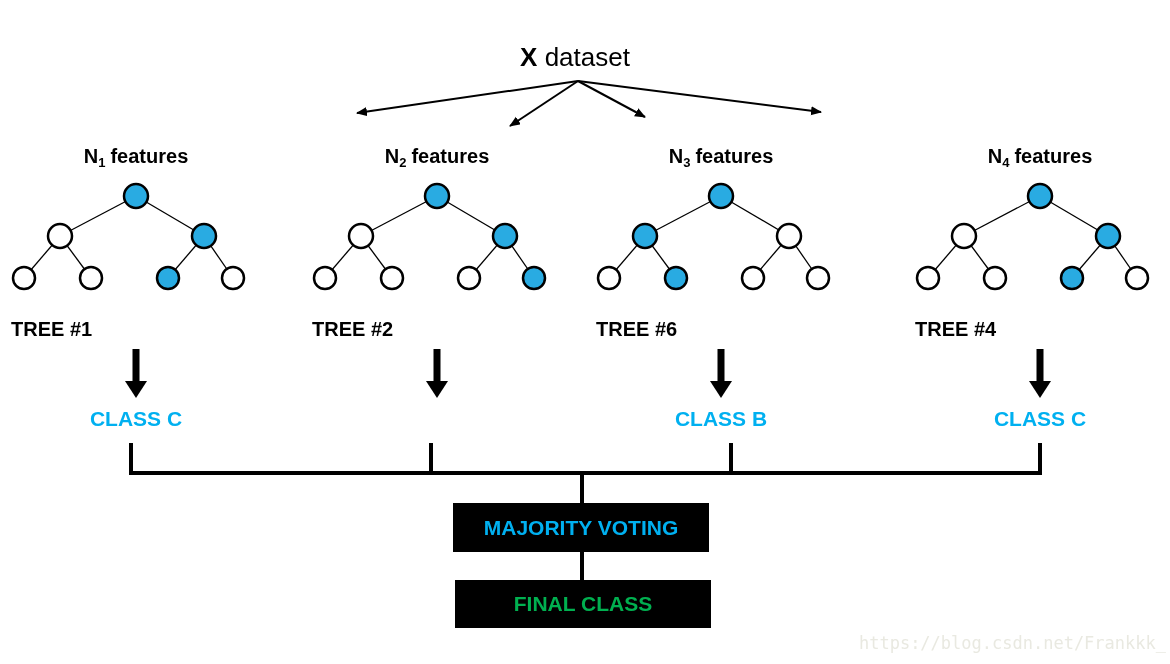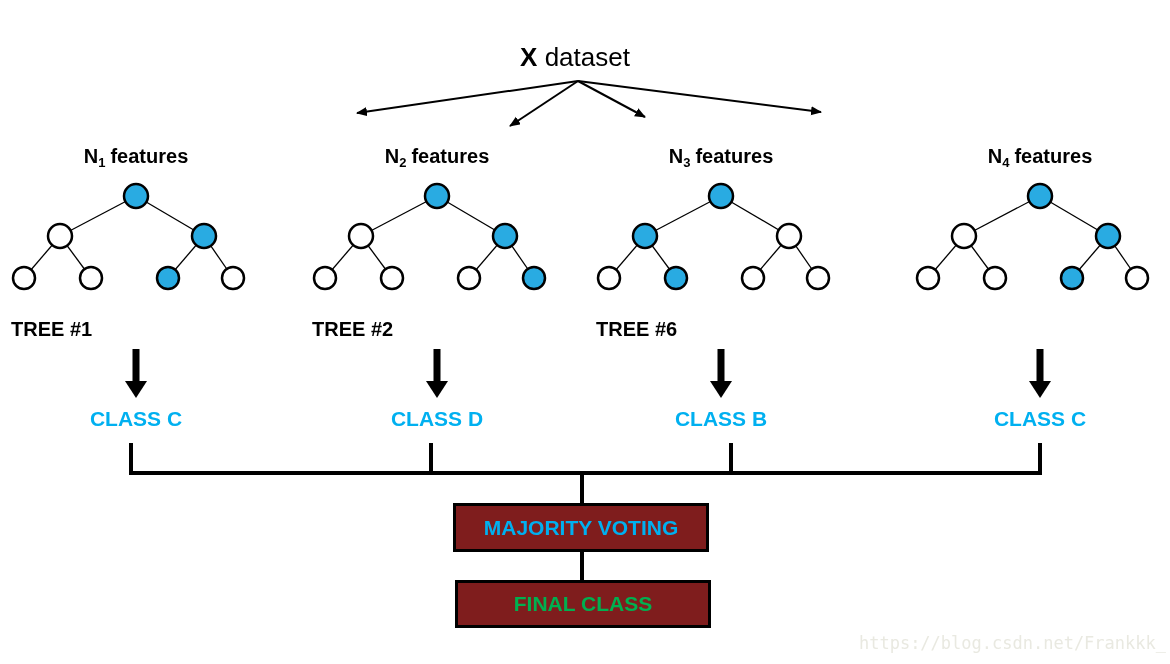--- a/index.html
+++ b/index.html
@@ -26,21 +26,21 @@
     position:absolute; top:178px; left:0; width:100%; 
     font-size:20px; font-weight:700; white-space:nowrap;
   }
   .down-arrow { position:absolute; left:113px; top:209px; }
   .class-label {
     position:absolute; top:267px; left:0; width:100%; text-align:center;
     font-size:21px; font-weight:700; white-space:nowrap;
   }
   .conn { position:absolute; background:#000; }
   .vote-box {
-    position:absolute; box-sizing:border-box; border:3px solid #000; background:#7f1d1d;
+    position:absolute; box-sizing:border-box; border:3px solid #000; background:#000000;
     display:flex; align-items:center; justify-content:center;
     font-size:21px; font-weight:700; white-space:nowrap;
   }
   .watermark {
     position:absolute; top:633px; right:4px;
     font-family:"DejaVu Sans Mono", monospace; font-size:17px; white-space:nowrap;
   }
 </style>
 </head>
 <body>
@@ -101,21 +101,20 @@
       <circle cx="13" cy="96" r="11" stroke="#000" stroke-width="2.5" fill="#FFFFFF"></circle>
       <circle cx="80" cy="96" r="11" stroke="#000" stroke-width="2.5" fill="#FFFFFF"></circle>
       <circle cx="157" cy="96" r="11" stroke="#000" stroke-width="2.5" fill="#FFFFFF"></circle>
       <circle cx="222" cy="96" r="11" stroke="#000" stroke-width="2.5" fill="#29ABE2"></circle>
     </svg>
     <div class="tree-label">TREE #2</div>
     <svg class="down-arrow" width="24" height="50" viewBox="0 0 24 50">
       <rect x="8.5" y="0" width="7" height="34" fill="#000"></rect>
       <polygon points="1,32 23,32 12,49" fill="#000"></polygon>
     </svg>
-    <div class="class-label" style="color: rgb(0, 176, 240);">CLASS D</div>
   </div>
 
   <div class="tree-block" style="left:596px">
     <div class="features-label"><span>N</span><span class="sub">3</span><span class="rest">features</span></div>
     <svg class="tree-svg" width="250" height="110" viewBox="0 0 250 110">
       <line x1="125" y1="14" x2="49" y2="54" stroke="#000" stroke-width="1.3"></line>
       <line x1="125" y1="14" x2="193" y2="54" stroke="#000" stroke-width="1.3"></line>
       <line x1="49" y1="54" x2="13" y2="96" stroke="#000" stroke-width="1.3"></line>
       <line x1="49" y1="54" x2="80" y2="96" stroke="#000" stroke-width="1.3"></line>
       <line x1="193" y1="54" x2="157" y2="96" stroke="#000" stroke-width="1.3"></line>
@@ -146,20 +145,21 @@
       <line x1="193" y1="54" x2="157" y2="96" stroke="#000" stroke-width="1.3"></line>
       <line x1="193" y1="54" x2="222" y2="96" stroke="#000" stroke-width="1.3"></line>
       <circle cx="125" cy="14" r="12" stroke="#000" stroke-width="2.5" fill="#29ABE2"></circle>
       <circle cx="49" cy="54" r="12" stroke="#000" stroke-width="2.5" fill="#FFFFFF"></circle>
       <circle cx="193" cy="54" r="12" stroke="#000" stroke-width="2.5" fill="#29ABE2"></circle>
       <circle cx="13" cy="96" r="11" stroke="#000" stroke-width="2.5" fill="#FFFFFF"></circle>
       <circle cx="80" cy="96" r="11" stroke="#000" stroke-width="2.5" fill="#FFFFFF"></circle>
       <circle cx="157" cy="96" r="11" stroke="#000" stroke-width="2.5" fill="#29ABE2"></circle>
       <circle cx="222" cy="96" r="11" stroke="#000" stroke-width="2.5" fill="#FFFFFF"></circle>
     </svg>
+    <div class="tree-label">TREE #4</div>
     <svg class="down-arrow" width="24" height="50" viewBox="0 0 24 50">
       <rect x="8.5" y="0" width="7" height="34" fill="#000"></rect>
       <polygon points="1,32 23,32 12,49" fill="#000"></polygon>
     </svg>
     <div class="class-label" style="color: rgb(0, 176, 240);">CLASS C</div>
   </div>
 
   <div class="conn" style="left:129px;top:443px;width:4px;height:30px"></div>
   <div class="conn" style="left:429px;top:443px;width:4px;height:30px"></div>
   <div class="conn" style="left:729px;top:443px;width:4px;height:30px"></div>

